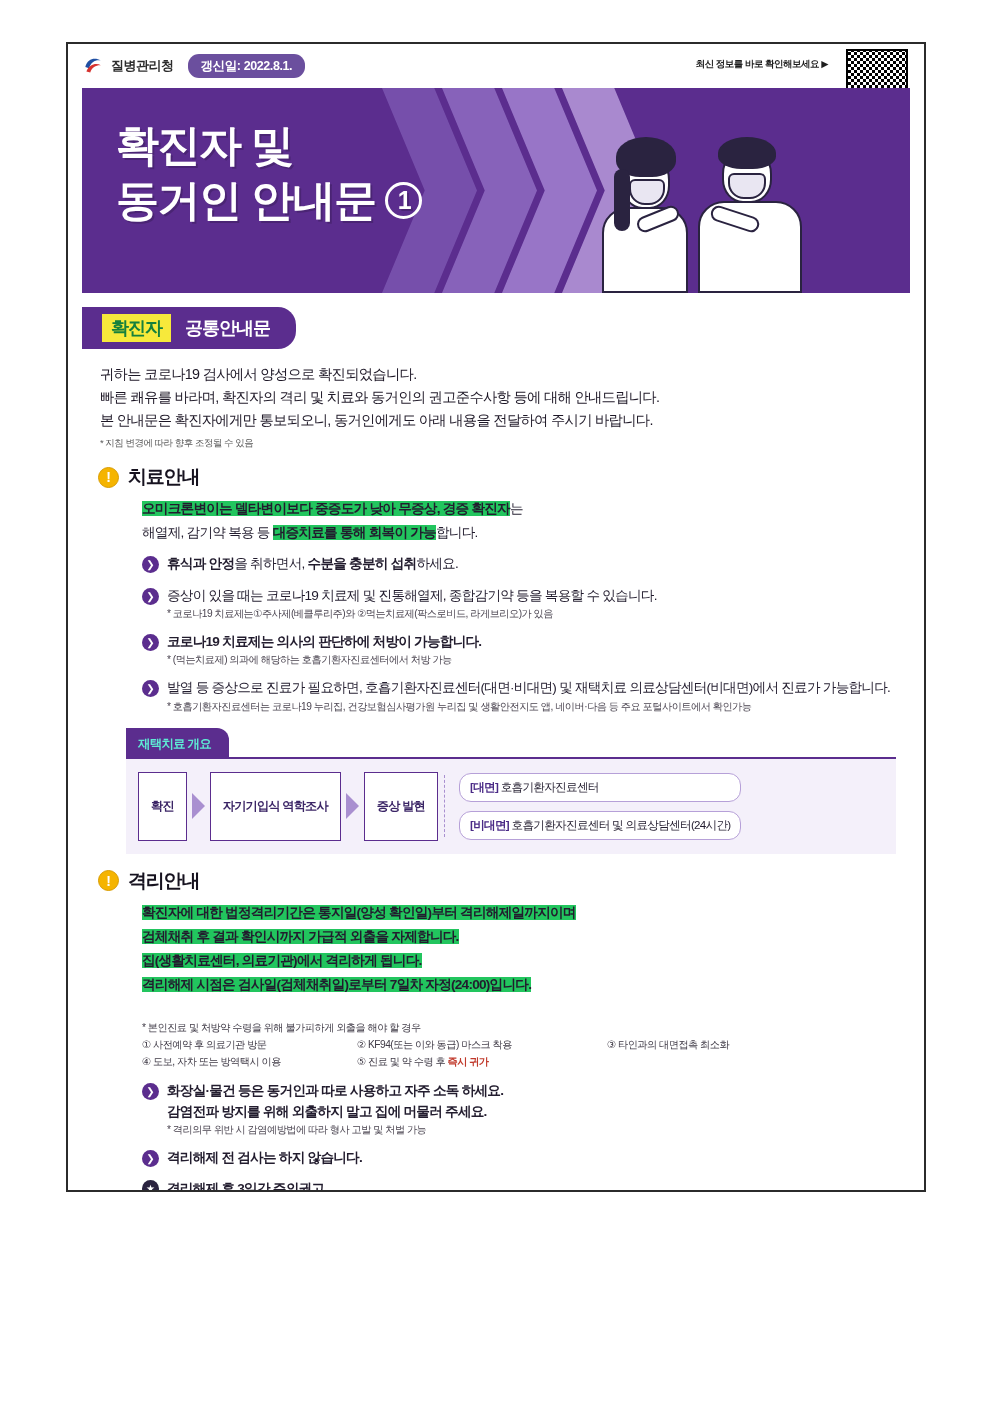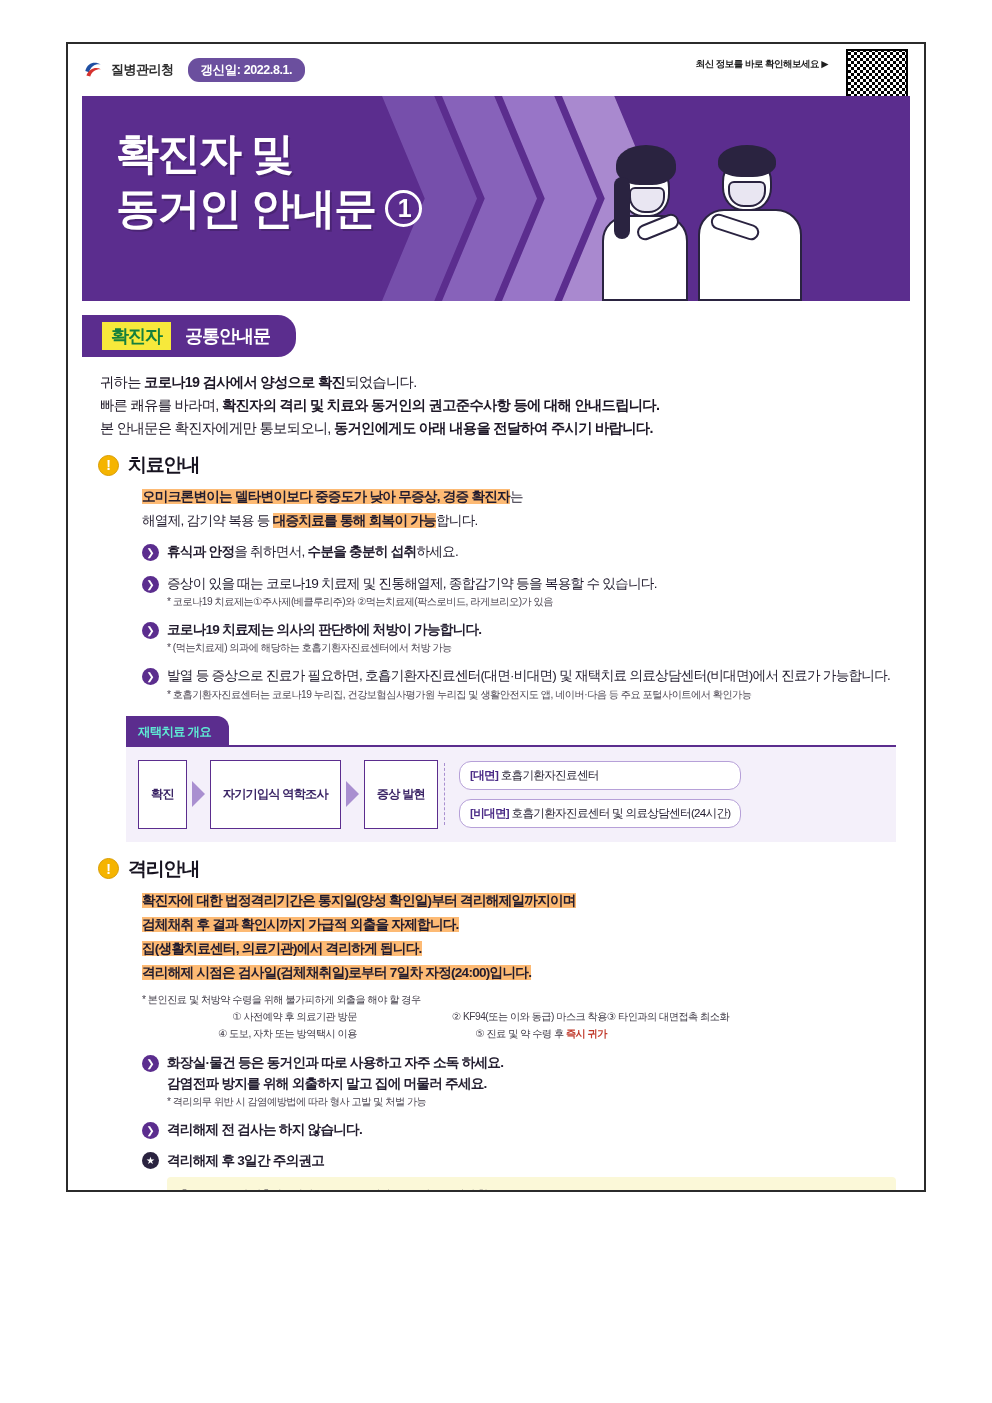--- a/index.html
+++ b/index.html
@@ -20,21 +20,21 @@
     position: relative;
     border: 2px solid #2b2b2b;
     width: 860px;
     height: 1150px;
     background: #fff;
     overflow: hidden;
   }
 
   
   .topbar {
-    height: 52px;
+    height: 44px;
     display: flex; align-items: center;
     padding: 0 14px;
     position: relative;
   }
   .kdca { display:flex; align-items:center; gap:7px; }
   .kdca-mark { width: 22px; height: 22px; position: relative; }
   .kdca-name { font-size: 13px; font-weight: bold; color:#2c2c2c; letter-spacing:-0.5px;}
   .update-pill {
     margin-left: 14px;
     background: #6b4f9e; color:#fff;
@@ -107,35 +107,35 @@
   }
   .tab-hl {
     background:#f7e93b; color:#15803d; font-weight:bold; font-size:18px;
     padding: 2px 9px; letter-spacing:-1px;
   }
   .tab-plain { color:#fff; font-weight:bold; font-size:18px; letter-spacing:-1px; }
 
   
   .intro { padding: 16px 30px 0 32px; }
   .intro p { margin: 0 0 4px 0; font-size: 14.3px; letter-spacing:-0.7px; color:#1d1726; }
-  .intro b { font-weight: bold; }
+  .intro b { font-weight: normal; }
   .intro .note { font-size: 9.5px; color:#5a5a5a; margin-top: 7px; letter-spacing:-0.5px;}
 
   
   .blk { padding: 0 28px 0 30px; }
   .blk-head { display:flex; align-items:center; gap:9px; margin: 14px 0 8px 0; }
   .excl {
     width:21px;height:21px;border-radius:50%;background:#f5b400;color:#fff;
     display:flex;align-items:center;justify-content:center;font-weight:bold;font-size:14px;
     border: 1.5px solid #d99c00;
   }
   .blk-title { font-size: 19px; font-weight:bold; letter-spacing:-1.2px; color:#16121f;}
 
   .body-col { padding-left: 44px; }
-  .hl { background: #fdba74; font-weight: bold; }
+  .hl { background: #22c55e; font-weight: bold; }
   .line { font-size: 13.6px; letter-spacing:-0.75px; line-height:1.55; margin:0 0 3px 0;}
   .sub { font-size: 10.2px; color:#4a4450; letter-spacing:-0.5px; margin: 1px 0 0 0;}
 
   .bullet-row { display:flex; gap:8px; margin-top: 11px; }
   .bchev {
     flex: 0 0 auto; margin-top:2px;
     width:17px;height:17px;border-radius:50%;background:#5b2d8e;color:#fff;
     display:flex;align-items:center;justify-content:center;font-size:10px;font-weight:bold;
   }
   .bstar {
@@ -172,21 +172,21 @@
   .f-right { margin-left: 14px; display:flex; flex-direction:column; gap:9px; }
   .f-pill {
     background:#fff; border:1.4px solid #b6a0d8; border-radius: 12px;
     font-size: 11.6px; padding: 6px 10px; letter-spacing:-0.7px; white-space:nowrap;
   }
   .f-pill b { color:#4a2a86; }
   .f-dot { border-left: 1.5px dashed #a98fd0; height: 62px; margin-left: 6px; }
 
   
   .inline-note { font-size:10.2px; color:#3f3a46; letter-spacing:-0.5px; line-height:1.65;}
-  .two-col { display:flex; gap: 0px; text-align: right; }
+  .two-col { display:flex; gap: 0px; }
   .two-col > div { }
   .warn-box {
     background: #fbf8d8; border-radius: 4px; padding: 8px 10px 9px 12px; margin-top: 6px;
   }
   .red { color:#c0392b; font-weight:bold; }
 </style>
 </head>
 <body>
 
 <div class="page">
@@ -251,20 +251,21 @@
     <div class="intro">
       <p>
         <span>귀하는 </span><b>코로나19 검사에서 양성으로 확진</b><span>되었습니다.</span>
       </p>
       <p>
         <span>빠른 쾌유를 바라며, </span><b>확진자의 격리 및 치료와 동거인의 권고준수사항 등에 대해 안내드립니다.</b>
       </p>
       <p>
         <span>본 안내문은 확진자에게만 통보되오니, </span><b>동거인에게도 아래 내용을 전달하여 주시기 바랍니다.</b>
       </p>
+      <div class="note">* 지침 변경에 따라 향후 조정될 수 있음</div>
     </div>
 
     <div class="blk">
       <div class="blk-head">
         <span class="excl">!</span>
         <span class="blk-title">치료안내</span>
       </div>
 
       <div class="body-col">
         <p class="line">
@@ -332,21 +333,21 @@
         <span class="excl">!</span>
         <span class="blk-title">격리안내</span>
       </div>
 
       <div class="body-col">
         <p class="line"><span class="hl">확진자에 대한 법정격리기간은 통지일(양성 확인일)부터 격리해제일까지이며</span></p>
         <p class="line"><span class="hl">검체채취 후 결과 확인시까지 가급적 외출을 자제합니다.</span></p>
         <p class="line"><span class="hl">집(생활치료센터, 의료기관)에서 격리하게 됩니다.</span></p>
         <p class="line"><span class="hl">격리해제 시점은 검사일(검체채취일)로부터 7일차 자정(24:00)입니다.</span></p>
 
-        <div class="inline-note" style="margin-top:9px;">* 본인진료 및 처방약 수령을 위해 불가피하게 외출을 해야 할 경우</div>
+        <div class="inline-note" style="margin-top:25px;">* 본인진료 및 처방약 수령을 위해 불가피하게 외출을 해야 할 경우</div>
         <div class="two-col">
           <div style="width:215px;">
             <div class="inline-note">① 사전예약 후 의료기관 방문</div>
             <div class="inline-note">④ 도보, 자차 또는 방역택시 이용</div>
           </div>
           <div style="width:250px;">
             <div class="inline-note">② KF94(또는 이와 동급) 마스크 착용</div>
             <div class="inline-note">
               <span>⑤ 진료 및 약 수령 후 </span><span class="red">즉시 귀가</span>
             </div>

